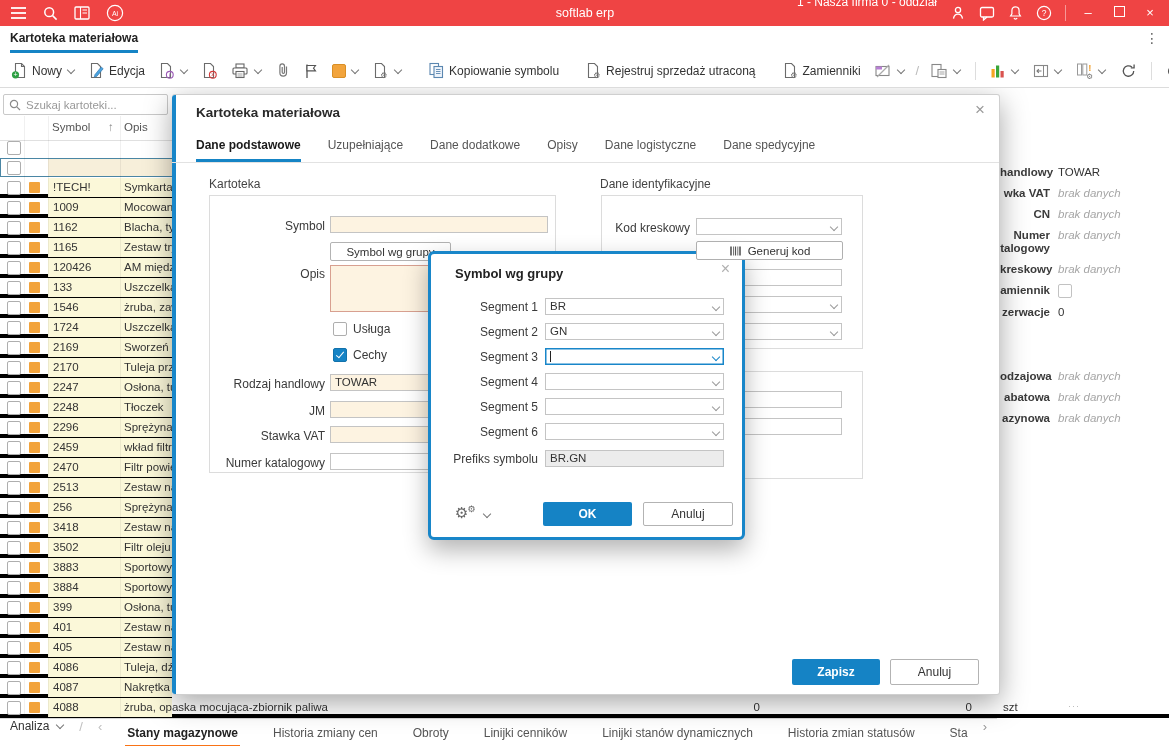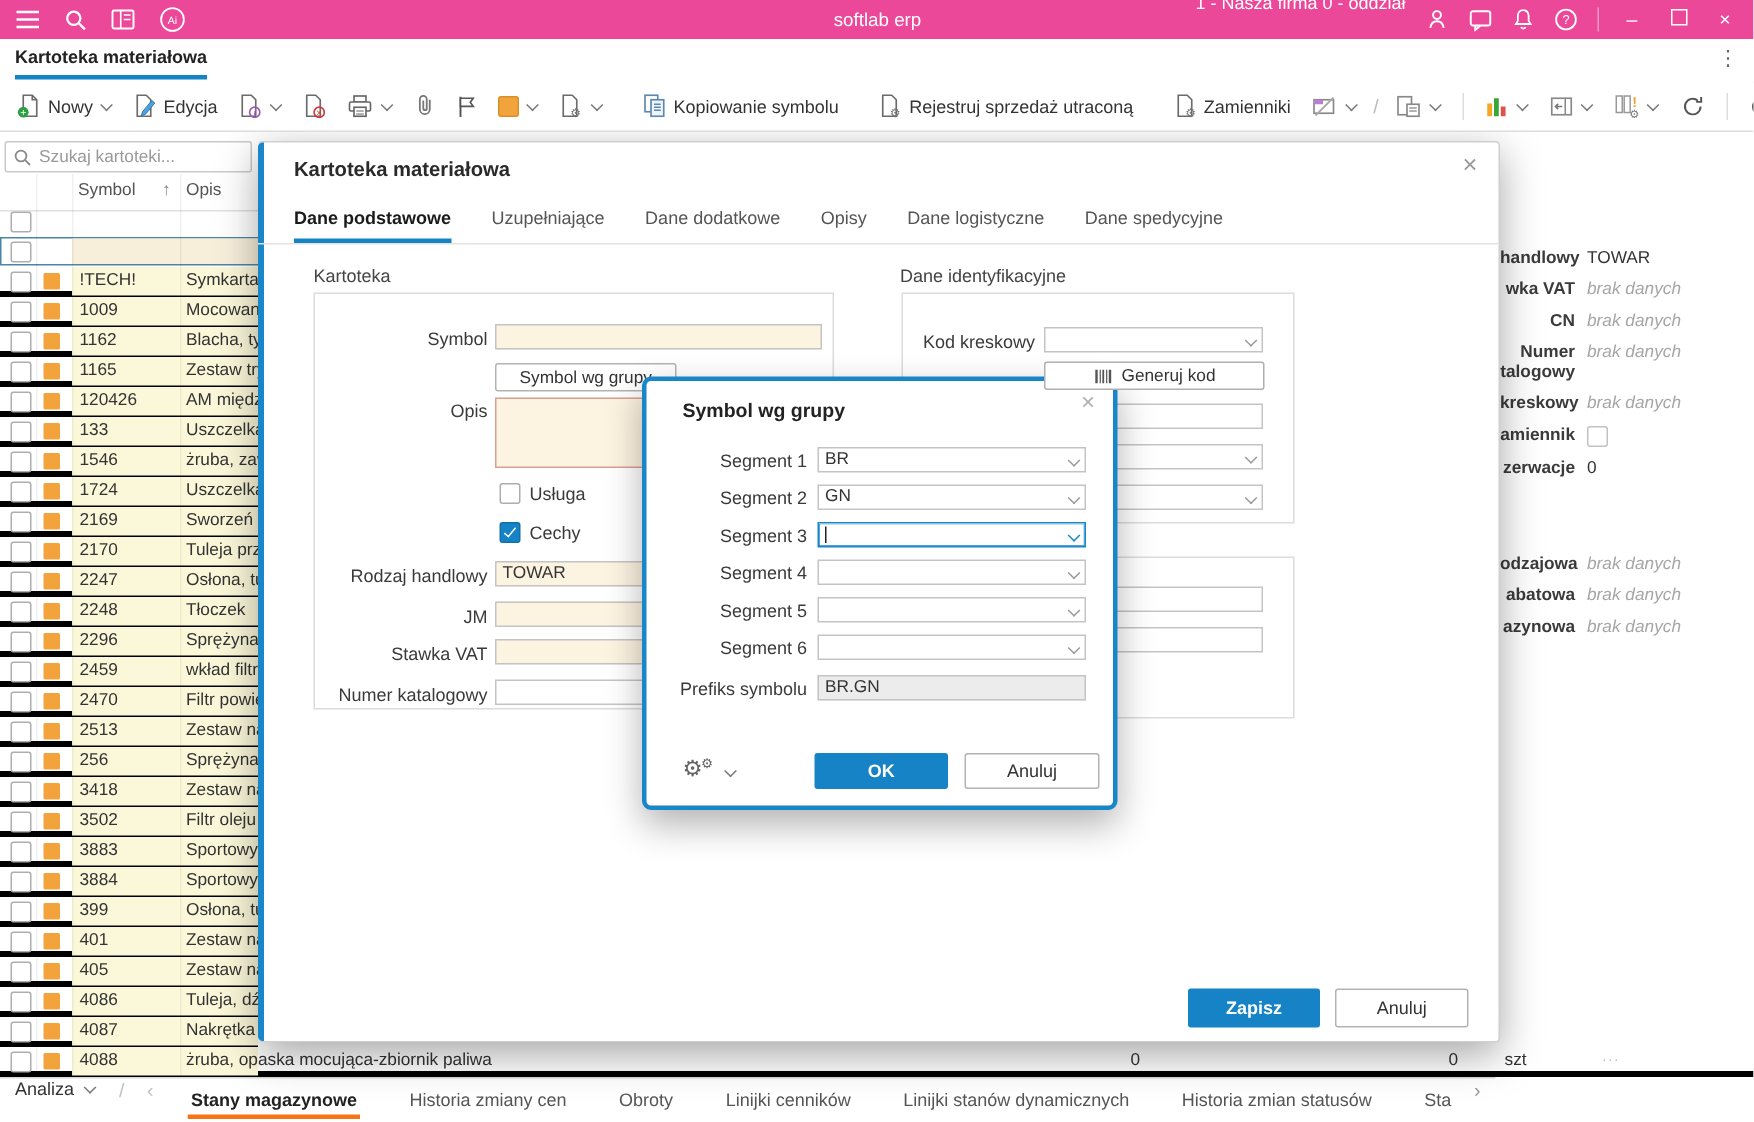--- a/index.html
+++ b/index.html
@@ -1,19 +1,19 @@
 <!DOCTYPE html>
 <html><head>
 <meta charset="utf-8">
 <style>
   html,body{margin:0;padding:0;}
   body{width:1169px;height:748px;position:relative;overflow:hidden;background:#fff;
        font-family:"Liberation Sans","DejaVu Sans",sans-serif;color:#333;}
   
-  .topbar{position:absolute;left:0;top:0;width:1169px;height:26px;background:#ec4899;z-index:40;}
+  .topbar{position:absolute;left:0;top:0;width:1169px;height:26px;background:#ef4444;z-index:40;}
   .tb-left{position:absolute;left:0;top:0;height:26px;display:flex;align-items:center;gap:16px;padding-left:10px;}
   .tb-title{position:absolute;left:585px;top:0;transform:translateX(-50%);line-height:26px;color:#fff;font-size:12.5px;}
   .tb-right{position:absolute;right:0;top:0;height:26px;display:flex;align-items:center;gap:13px;padding-right:10px;}
   .tb-company{color:#fff;font-size:12px;display:flex;align-items:center;gap:16px;flex-direction:column;}
   .wchev{display:inline-block;width:6px;height:6px;border-right:1.4px solid #fff;border-bottom:1.4px solid #fff;transform:rotate(45deg) translateY(-2px);}
   .wsep{width:1px;height:16px;background:rgba(255,255,255,.45);}
   .wbtn{color:#fff;font-size:13px;line-height:26px;width:18px;text-align:center;}
   .wsq{width:9px;height:9px;border:1.3px solid #fff;display:inline-block;}
   
   .tabrow{position:absolute;left:0;top:26px;width:1169px;height:28px;background:#fff;border-bottom:1px solid #f0f0f0;z-index:40;}
@@ -115,21 +115,21 @@
   .dbtn{position:absolute;top:0;height:24px;border-radius:2px;font-size:12px;display:flex;align-items:center;justify-content:center;box-sizing:border-box;}
   .dbtn.primary{left:112px;width:89px;background:#1583c5;color:#fff;font-weight:bold;}
   .dbtn.secondary{left:212px;width:90px;background:#fff;border:1px solid #b3b3b3;color:#333;}
   
   .bottombar{position:absolute;left:0;top:718px;width:997px;height:30px;background:#fff;border-top:1px solid #d9d9d9;
              display:flex;align-items:flex-start;padding:0 10px;box-sizing:border-box;gap:15px;z-index:5;font-size:12px;color:#555;}
   .analiza{display:flex;align-items:center;gap:6px;color:#333;}
   .bnav{color:#c0c0c0;font-size:13px;}
   .btabs{display:flex;gap:31px;margin-left:8px;overflow:hidden;white-space:nowrap;flex:1;}
   .btab{padding:7px 2px 6px;line-height:14px;}
-  .btab.active{font-weight:bold;color:#222;border-bottom:3px solid #f97316;padding-bottom:3px;}
+  .btab.active{font-weight:bold;color:#222;border-bottom:1px solid #f97316;padding-bottom:3px;}
   .btabs-ovf{color:#999;font-size:13px;}
   .draghandle{position:absolute;left:1068px;top:701px;color:#b5b5b5;font-size:9px;letter-spacing:1px;z-index:6;}
 </style>
 </head>
 <body>
 
 <div class="topbar">
   <div class="tb-left">
     <svg class="ticon" width="17" height="14" viewBox="0 0 17 14">
         <g stroke="#fff" stroke-width="1.8">

